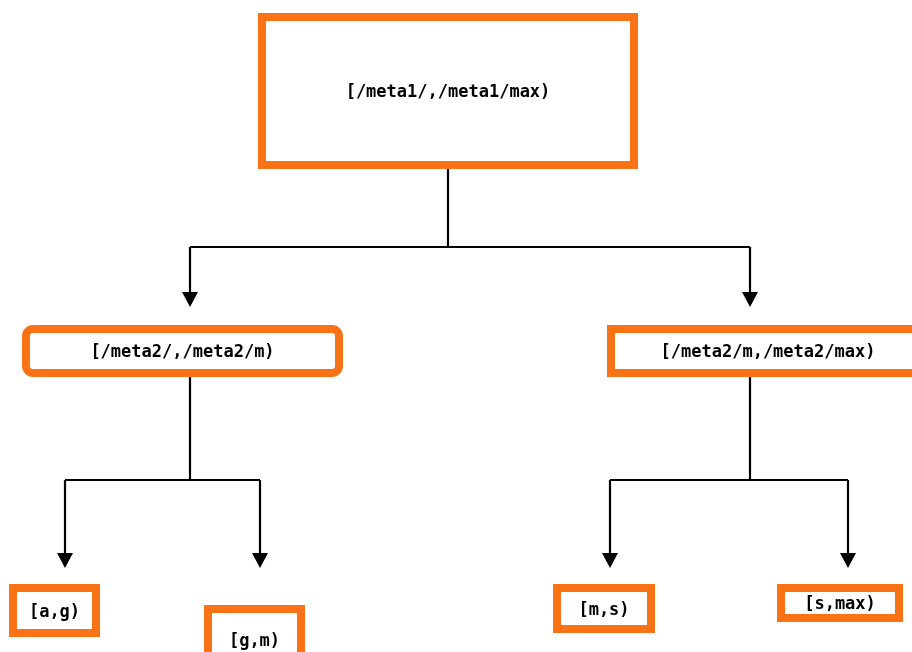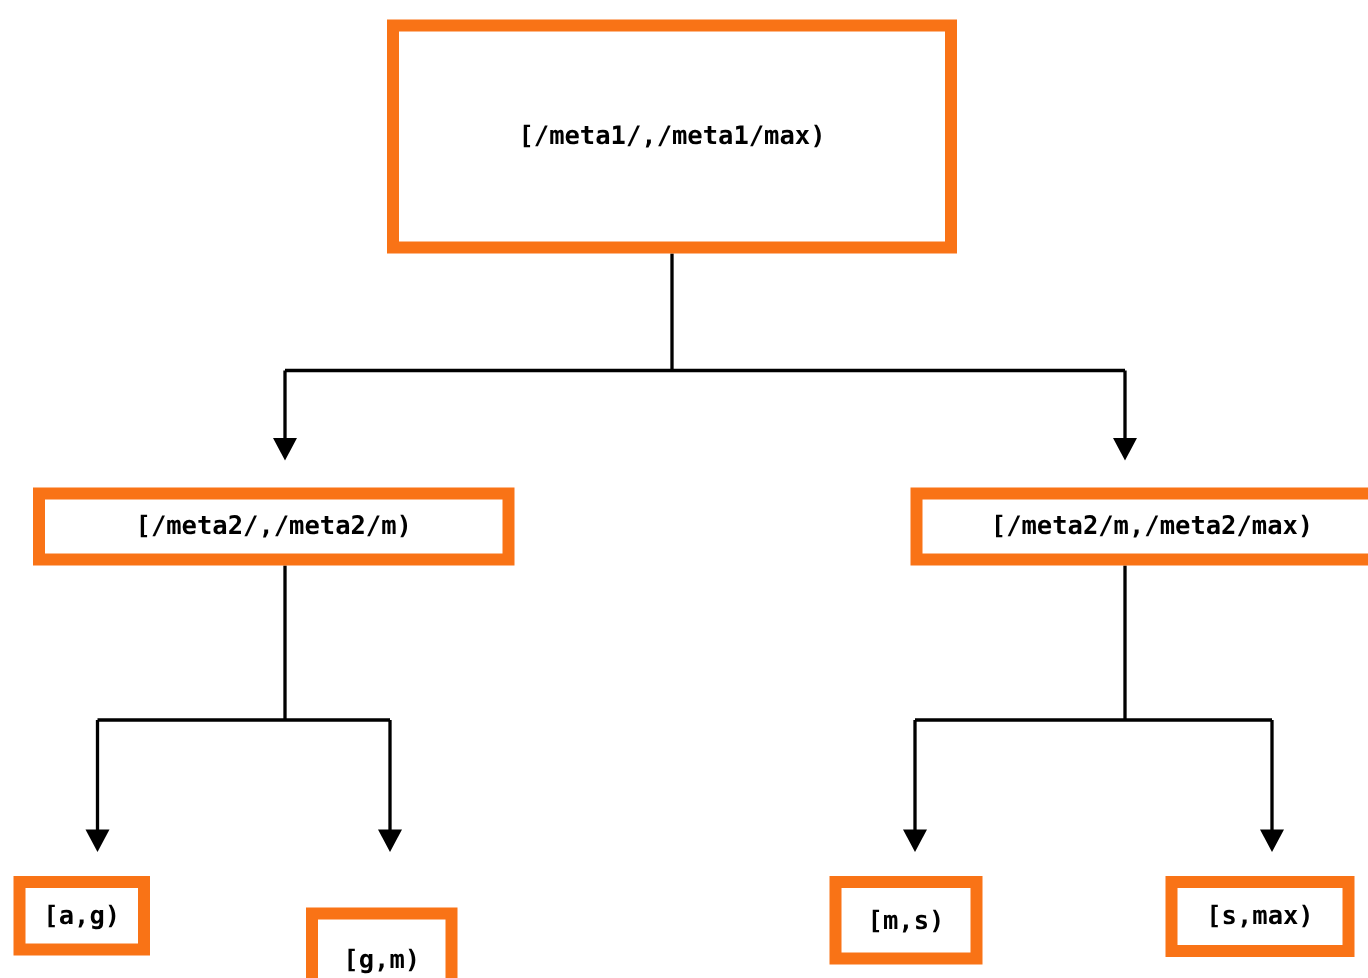--- a/index.html
+++ b/index.html
@@ -30,26 +30,26 @@
     display: flex;
     align-items: center;
     justify-content: center;
     font-size: 17px;
     font-weight: bold;
     color: #000000;
     white-space: pre;
     letter-spacing: 0;
   }
   .node-root  { left: 258px; top: 13px;  width: 380px; height: 156px; }
-  .node-left  { left: 22px;  top: 325px; width: 321px; height: 52px; }
+  .node-left  { left: 22px;  top: 325px; width: 321px; height: 52px; border-radius: 11px; }
   .node-right { left: 583px; top: 325px; width: 322px; height: 52px; margin-left: 24px; }
   .node-leaf-ag   { left: 9px;   top: 584px; width: 91px;  height: 53px; }
   .node-leaf-gm   { left: 204px; top: 605px; width: 101px; height: 69px; }
-  .node-leaf-ms   { left: 553px; top: 584px; width: 102px; height: 59px; }
-  .node-leaf-smax { left: 777px; top: 584px; width: 126px; height: 54px; text-align: right; }
+  .node-leaf-ms   { left: 553px; top: 584px; width: 102px; height: 49px; }
+  .node-leaf-smax { left: 777px; top: 584px; width: 126px; height: 38px; text-align: right; }
 </style>
 </head>
 <body>
 
 <div id="canvas">
 
   <svg id="edges" viewBox="0 0 912 652" xmlns="http://www.w3.org/2000/svg">
 
     <g fill="none" stroke-width="2.2" stroke="#000000">
 

